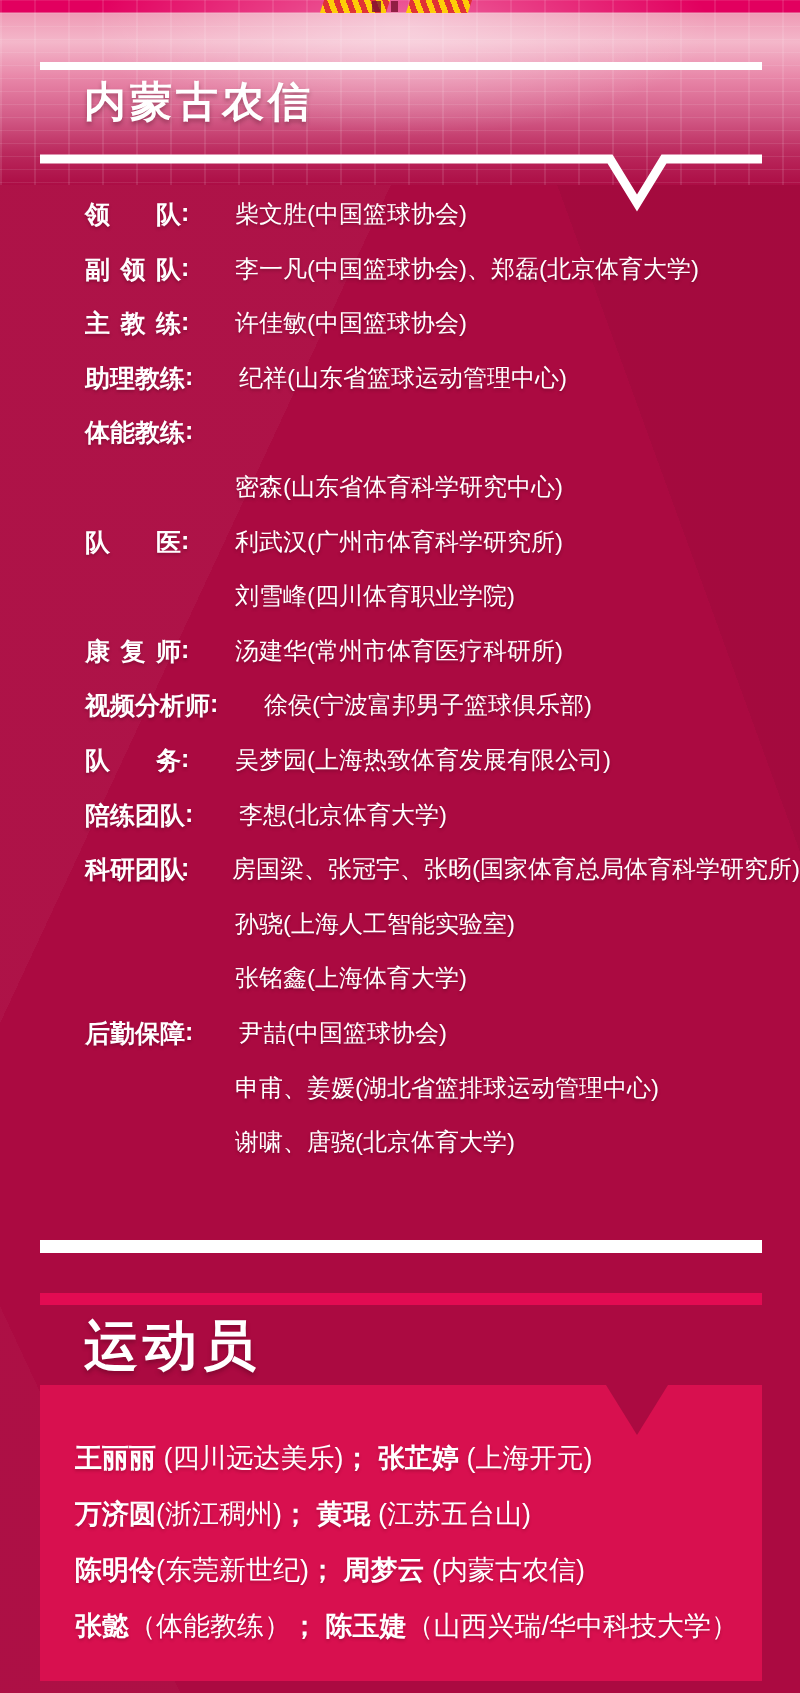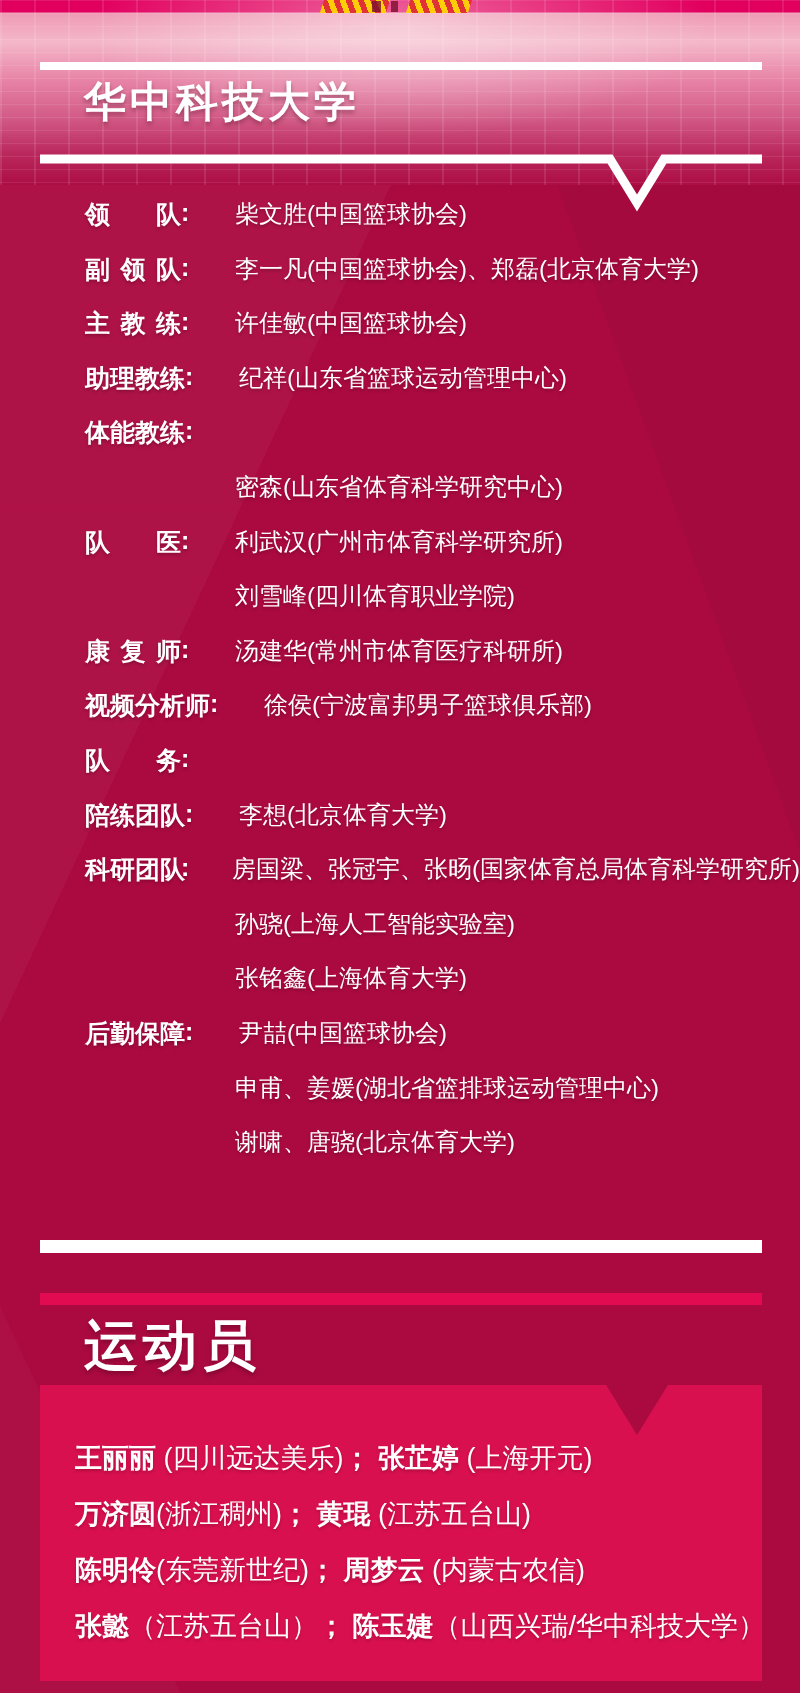--- a/index.html
+++ b/index.html
@@ -70,21 +70,21 @@
 
   <div class="header-photo">
     <div class="deco-stripe left"></div>
     <div class="deco-stripe right"></div>
     <div class="deco-silhouette a"></div>
     <div class="deco-silhouette b"></div>
   </div>
   <div class="texture"></div>
 
   <div class="rule-top"></div>
-  <h1 class="title-staff">华中科技大学</h1>
+  <h1 class="title-staff">内蒙古农信</h1>
   <svg class="rule-notch-svg" width="800" height="64" viewBox="0 0 800 64">
     <polyline points="40,11 610,11 637,55 664,11 762,11" fill="none" stroke="#ffffff" stroke-width="9" stroke-linejoin="miter"></polyline>
   </svg>
 
   <div class="role-list" id="staff-list">
   <div class="role-row">
     <span class="role-label">领队</span>
         <span class="role-colon">:</span>
     <span class="role-content">柴文胜(中国篮球协会)</span>
   </div>
@@ -138,20 +138,21 @@
 
   <div class="role-row">
     <span class="role-label">视频分析师</span>
         <span class="role-colon">:</span>
     <span class="role-content">徐侯(宁波富邦男子篮球俱乐部)</span>
   </div>
 
   <div class="role-row">
     <span class="role-label">队务</span>
         <span class="role-colon">:</span>
+    <span class="role-content">吴梦园(上海热致体育发展有限公司)</span>
   </div>
 
   <div class="role-row">
     <span class="role-label">陪练团队</span>
         <span class="role-colon">:</span>
     <span class="role-content">李想(北京体育大学)</span>
   </div>
 
   <div class="role-row">
     <span class="role-label">科研团队</span>
@@ -203,18 +204,18 @@
 
   <div class="athlete-row">
     <span><span class="seg bold">万济圆</span><span class="seg">(浙江稠州)</span><span class="seg bold">；  </span><span class="seg bold">黄琨 </span><span class="seg">(江苏五台山)</span></span>
   </div>
 
   <div class="athlete-row">
     <span><span class="seg bold">陈明伶</span><span class="seg">(东莞新世纪)</span><span class="seg bold">；  </span><span class="seg bold">周梦云 </span><span class="seg">(内蒙古农信)</span></span>
   </div>
 
   <div class="athlete-row">
-    <span><span class="seg bold">张懿</span><span class="seg">（江苏五台山）</span><span class="seg bold">； </span><span class="seg bold">陈玉婕</span><span class="seg">（山西兴瑞/华中科技大学）</span></span>
+    <span><span class="seg bold">张懿</span><span class="seg">（体能教练）</span><span class="seg bold">； </span><span class="seg bold">陈玉婕</span><span class="seg">（山西兴瑞/华中科技大学）</span></span>
   </div>
 </div>
   </div>
 
 </div>
 
 </body></html>

